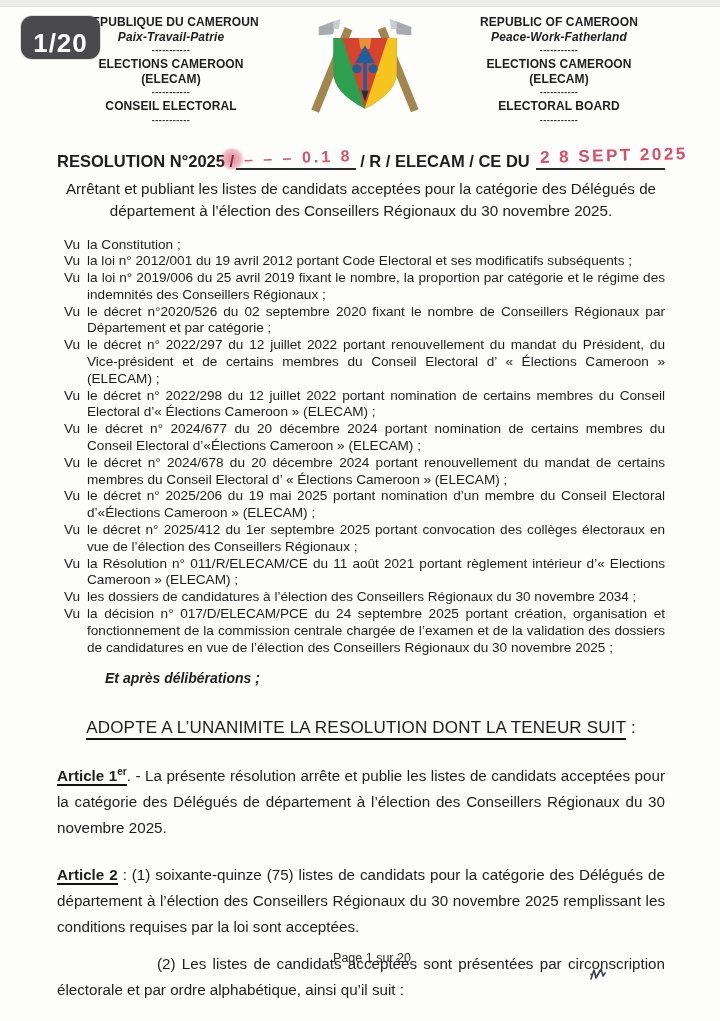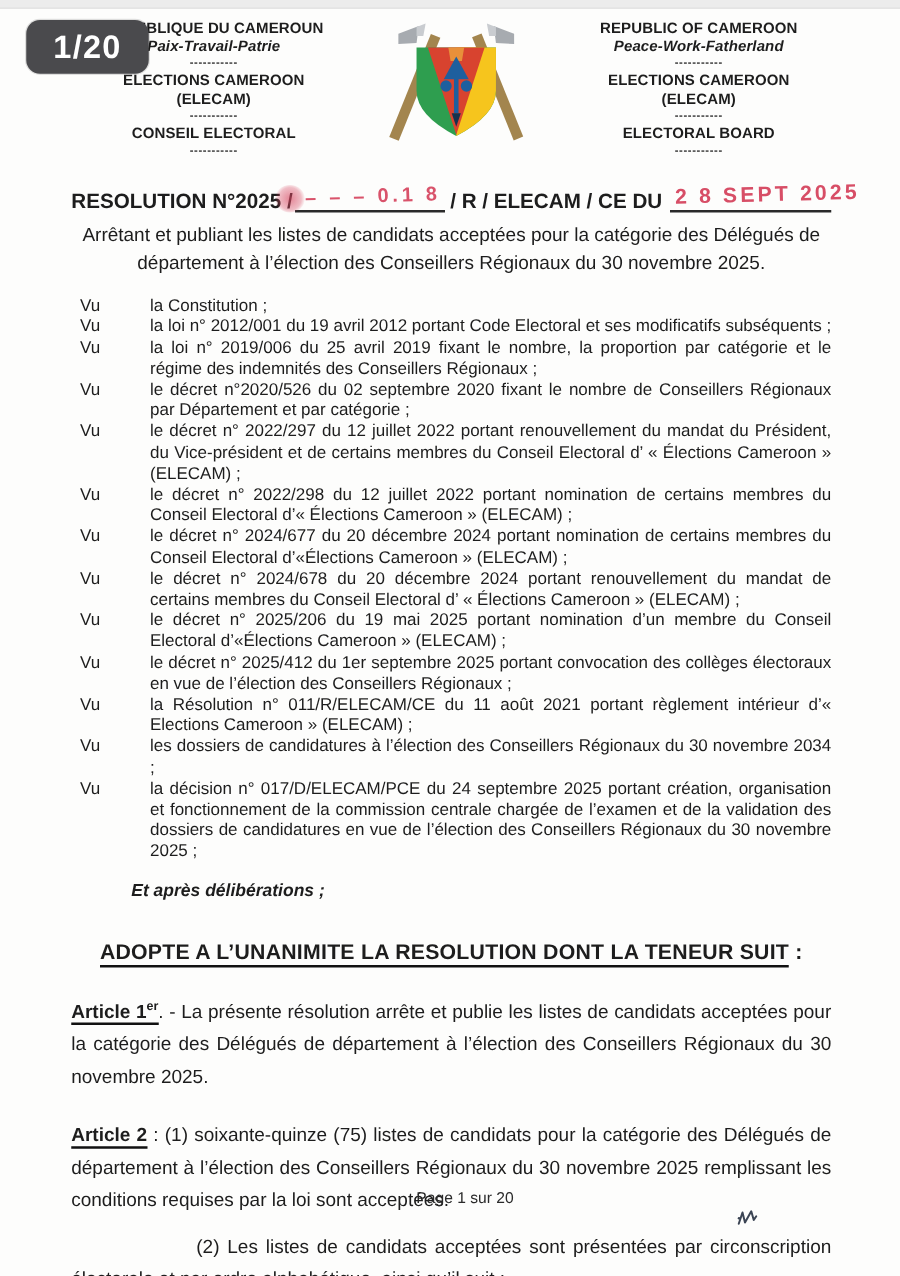--- a/index.html
+++ b/index.html
@@ -13,26 +13,26 @@
     font-family:"Liberation Sans", sans-serif;
     overflow:hidden;
   }
   .top-strip {
     position:absolute; top:0; left:0; right:0; height:7px;
     background:#ececec; border-bottom:1px solid #e0e0e0;
   }
   
   .page-badge {
     position:absolute; top:16px; left:21px;
-    width:98px; height:43px;
+    width:79px; height:43px;
     background:#4a4a4d;
     border-radius:11px;
     color:#ffffff;
     font-size:26px; font-weight:bold;
-    display:flex; align-items:center; justify-content:center;
+    display:flex; align-items:flex-end; justify-content:center;
     letter-spacing:1px;
     z-index:5;
     box-shadow:0 0 0 1px rgba(0,0,0,.12);
   }
   
   .doc-header {
     display:flex; justify-content:space-between; align-items:flex-start;
     padding:15px 42px 0 52px;
   }
   .header-col { width:238px; text-align:center; }
@@ -78,28 +78,28 @@
     margin-top:24px; text-align:center;
     font-size:16.5px; font-weight:bold;
   }
   .council-session {
     margin-top:5px; text-align:center;
     font-size:15.8px; font-weight:bold;
   }
   .vu-list { margin-top:15px; }
   .vu-row { display:flex; font-size:13.6px; line-height:16.8px; }
   .vu-label { width:30px; flex-shrink:0; padding-left:7px; }
-  .vu-text { flex:1; text-align:justify;margin-left:33px; }
+  .vu-text { flex:1; text-align:justify; }
   .deliberation {
     margin:14px 0 0 48px;
     font-size:14px; font-weight:bold; font-style:italic;
   }
   .adoption-heading {
     margin-top:32px; text-align:center;
-    font-size:17px; font-weight:bold; letter-spacing:.2px;
+    font-size:17px; font-weight:normal; letter-spacing:.2px;
   }
   .adoption-heading .u { border-bottom:2.5px solid #111; padding-bottom:1px; }
   .article-par {
     margin-top:21px;
     font-size:15.2px; line-height:26px; text-align:justify;
   }
   .article-label { font-weight:bold; border-bottom:2px solid #111; padding-bottom:0px; }
   .article-label sup { font-size:10px; }
   .indent-par {
     margin-top:11px;

